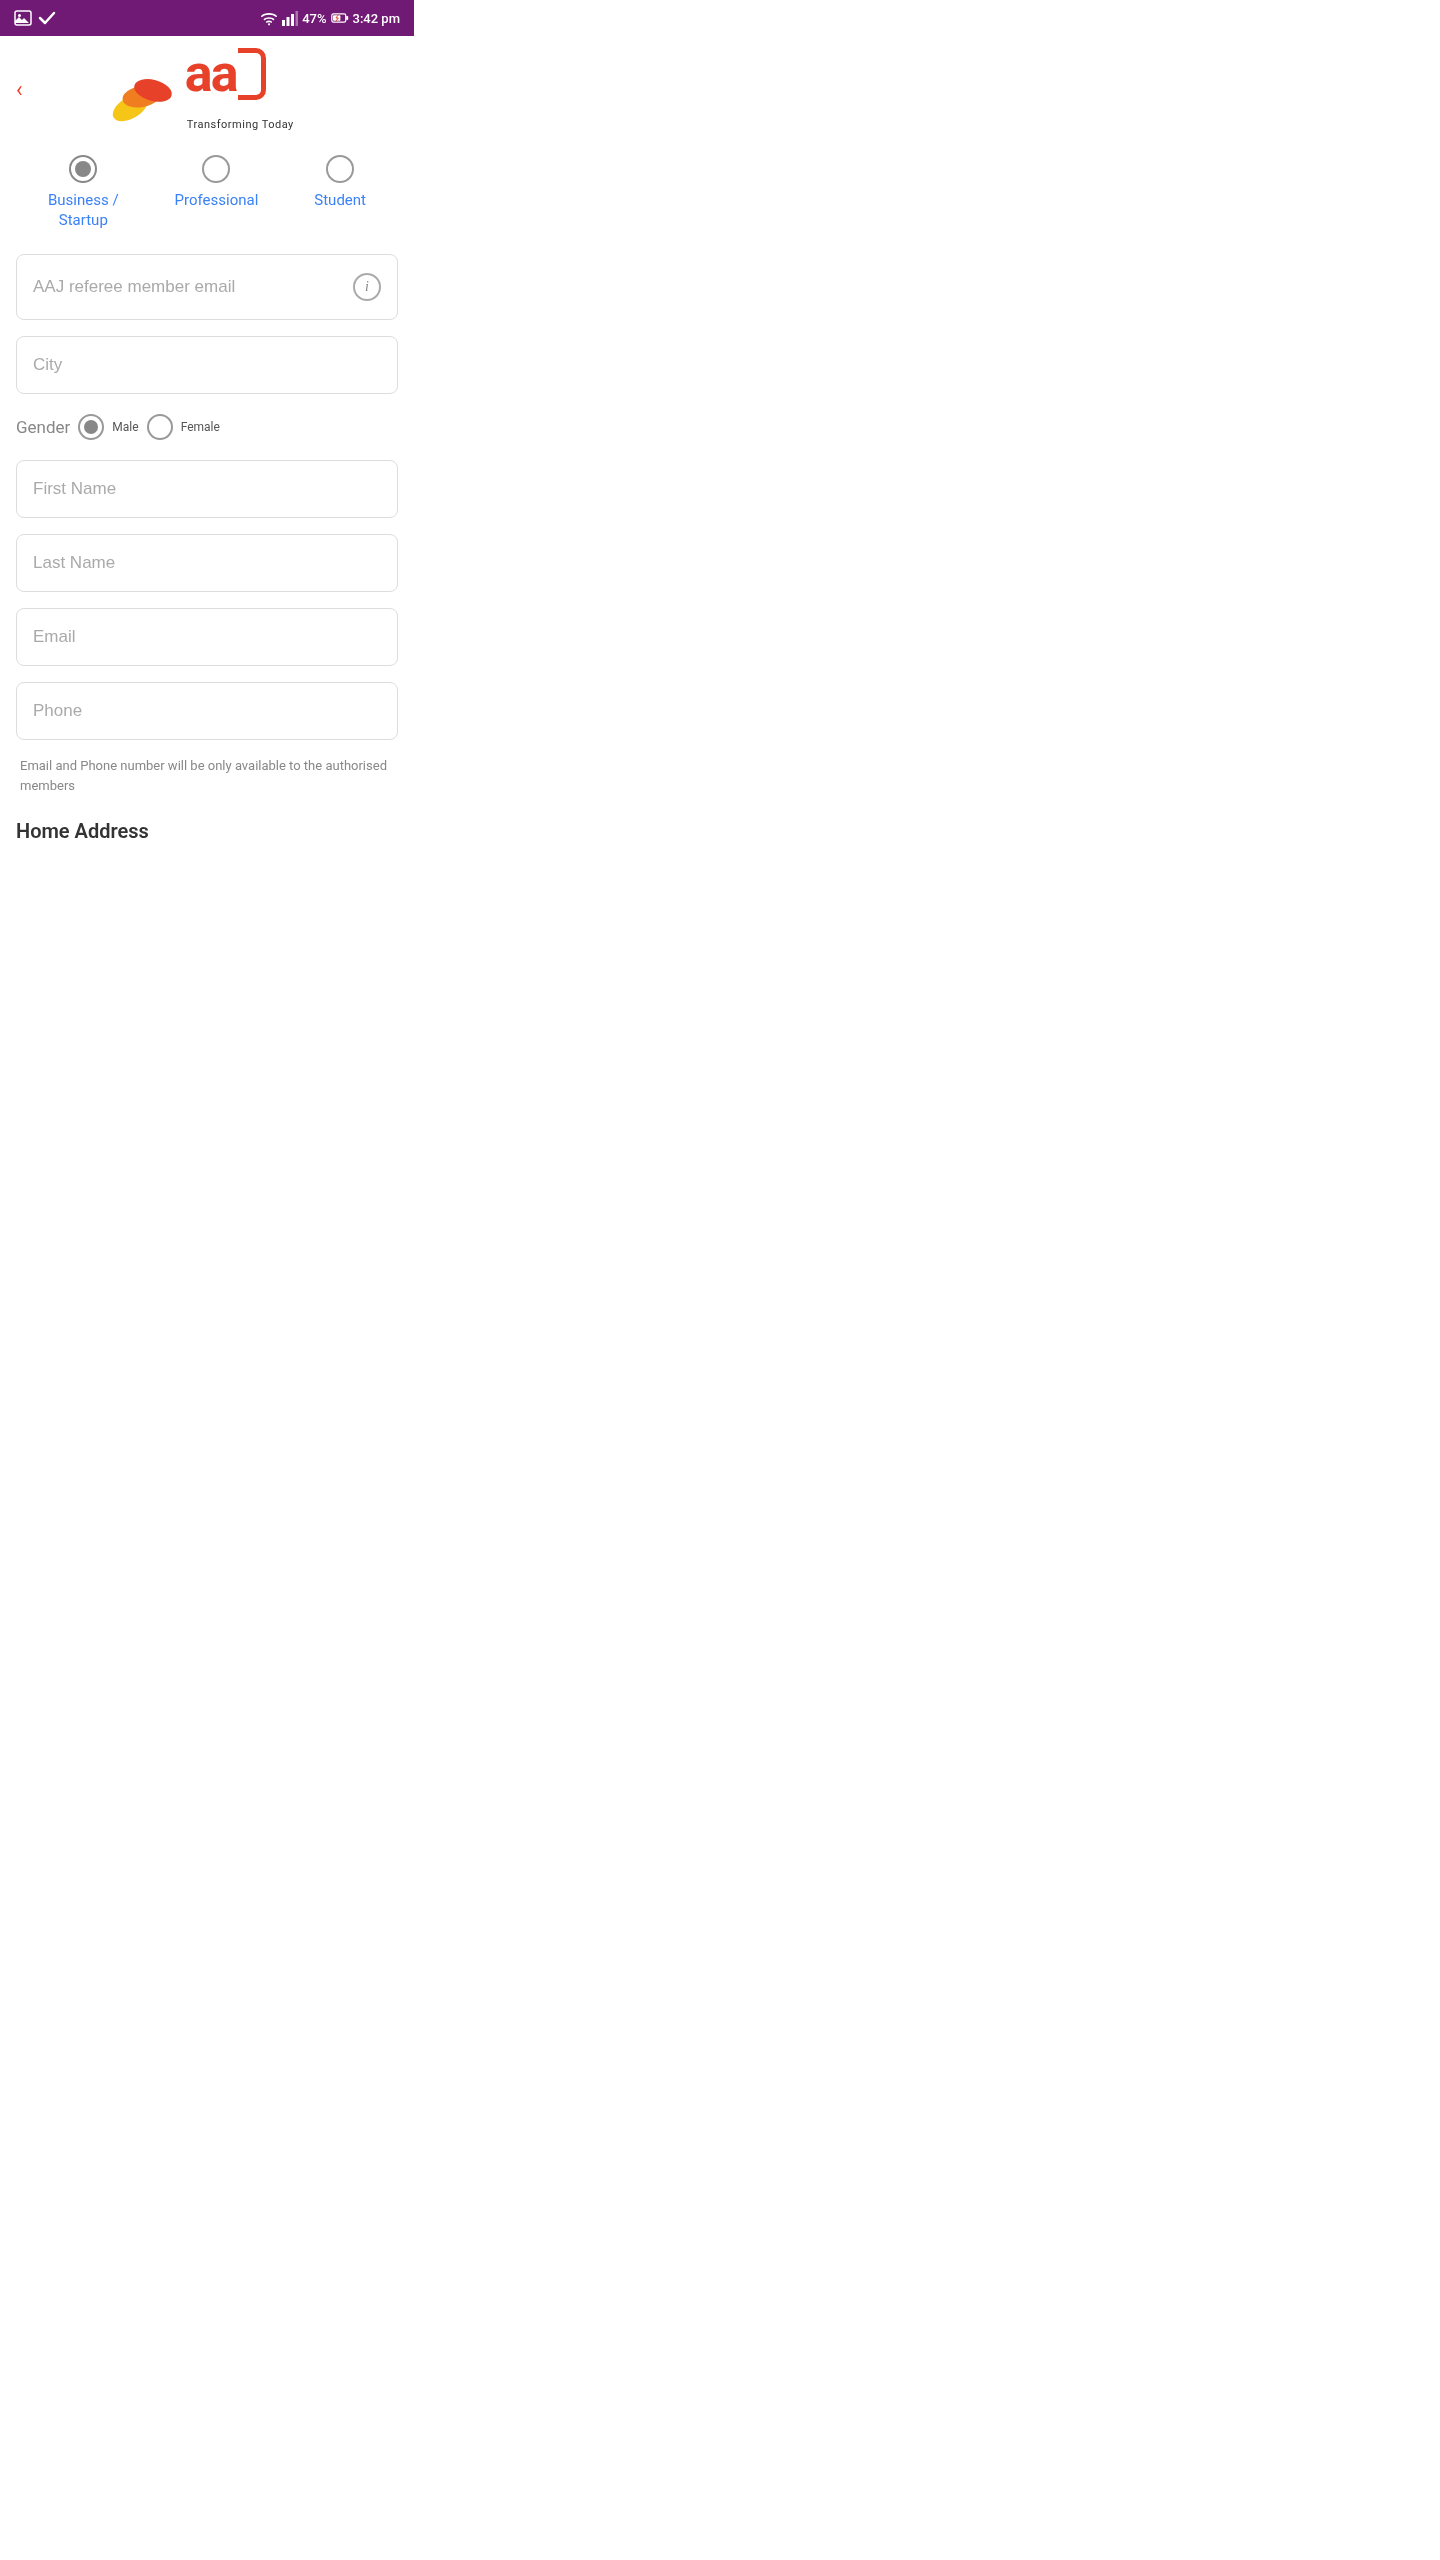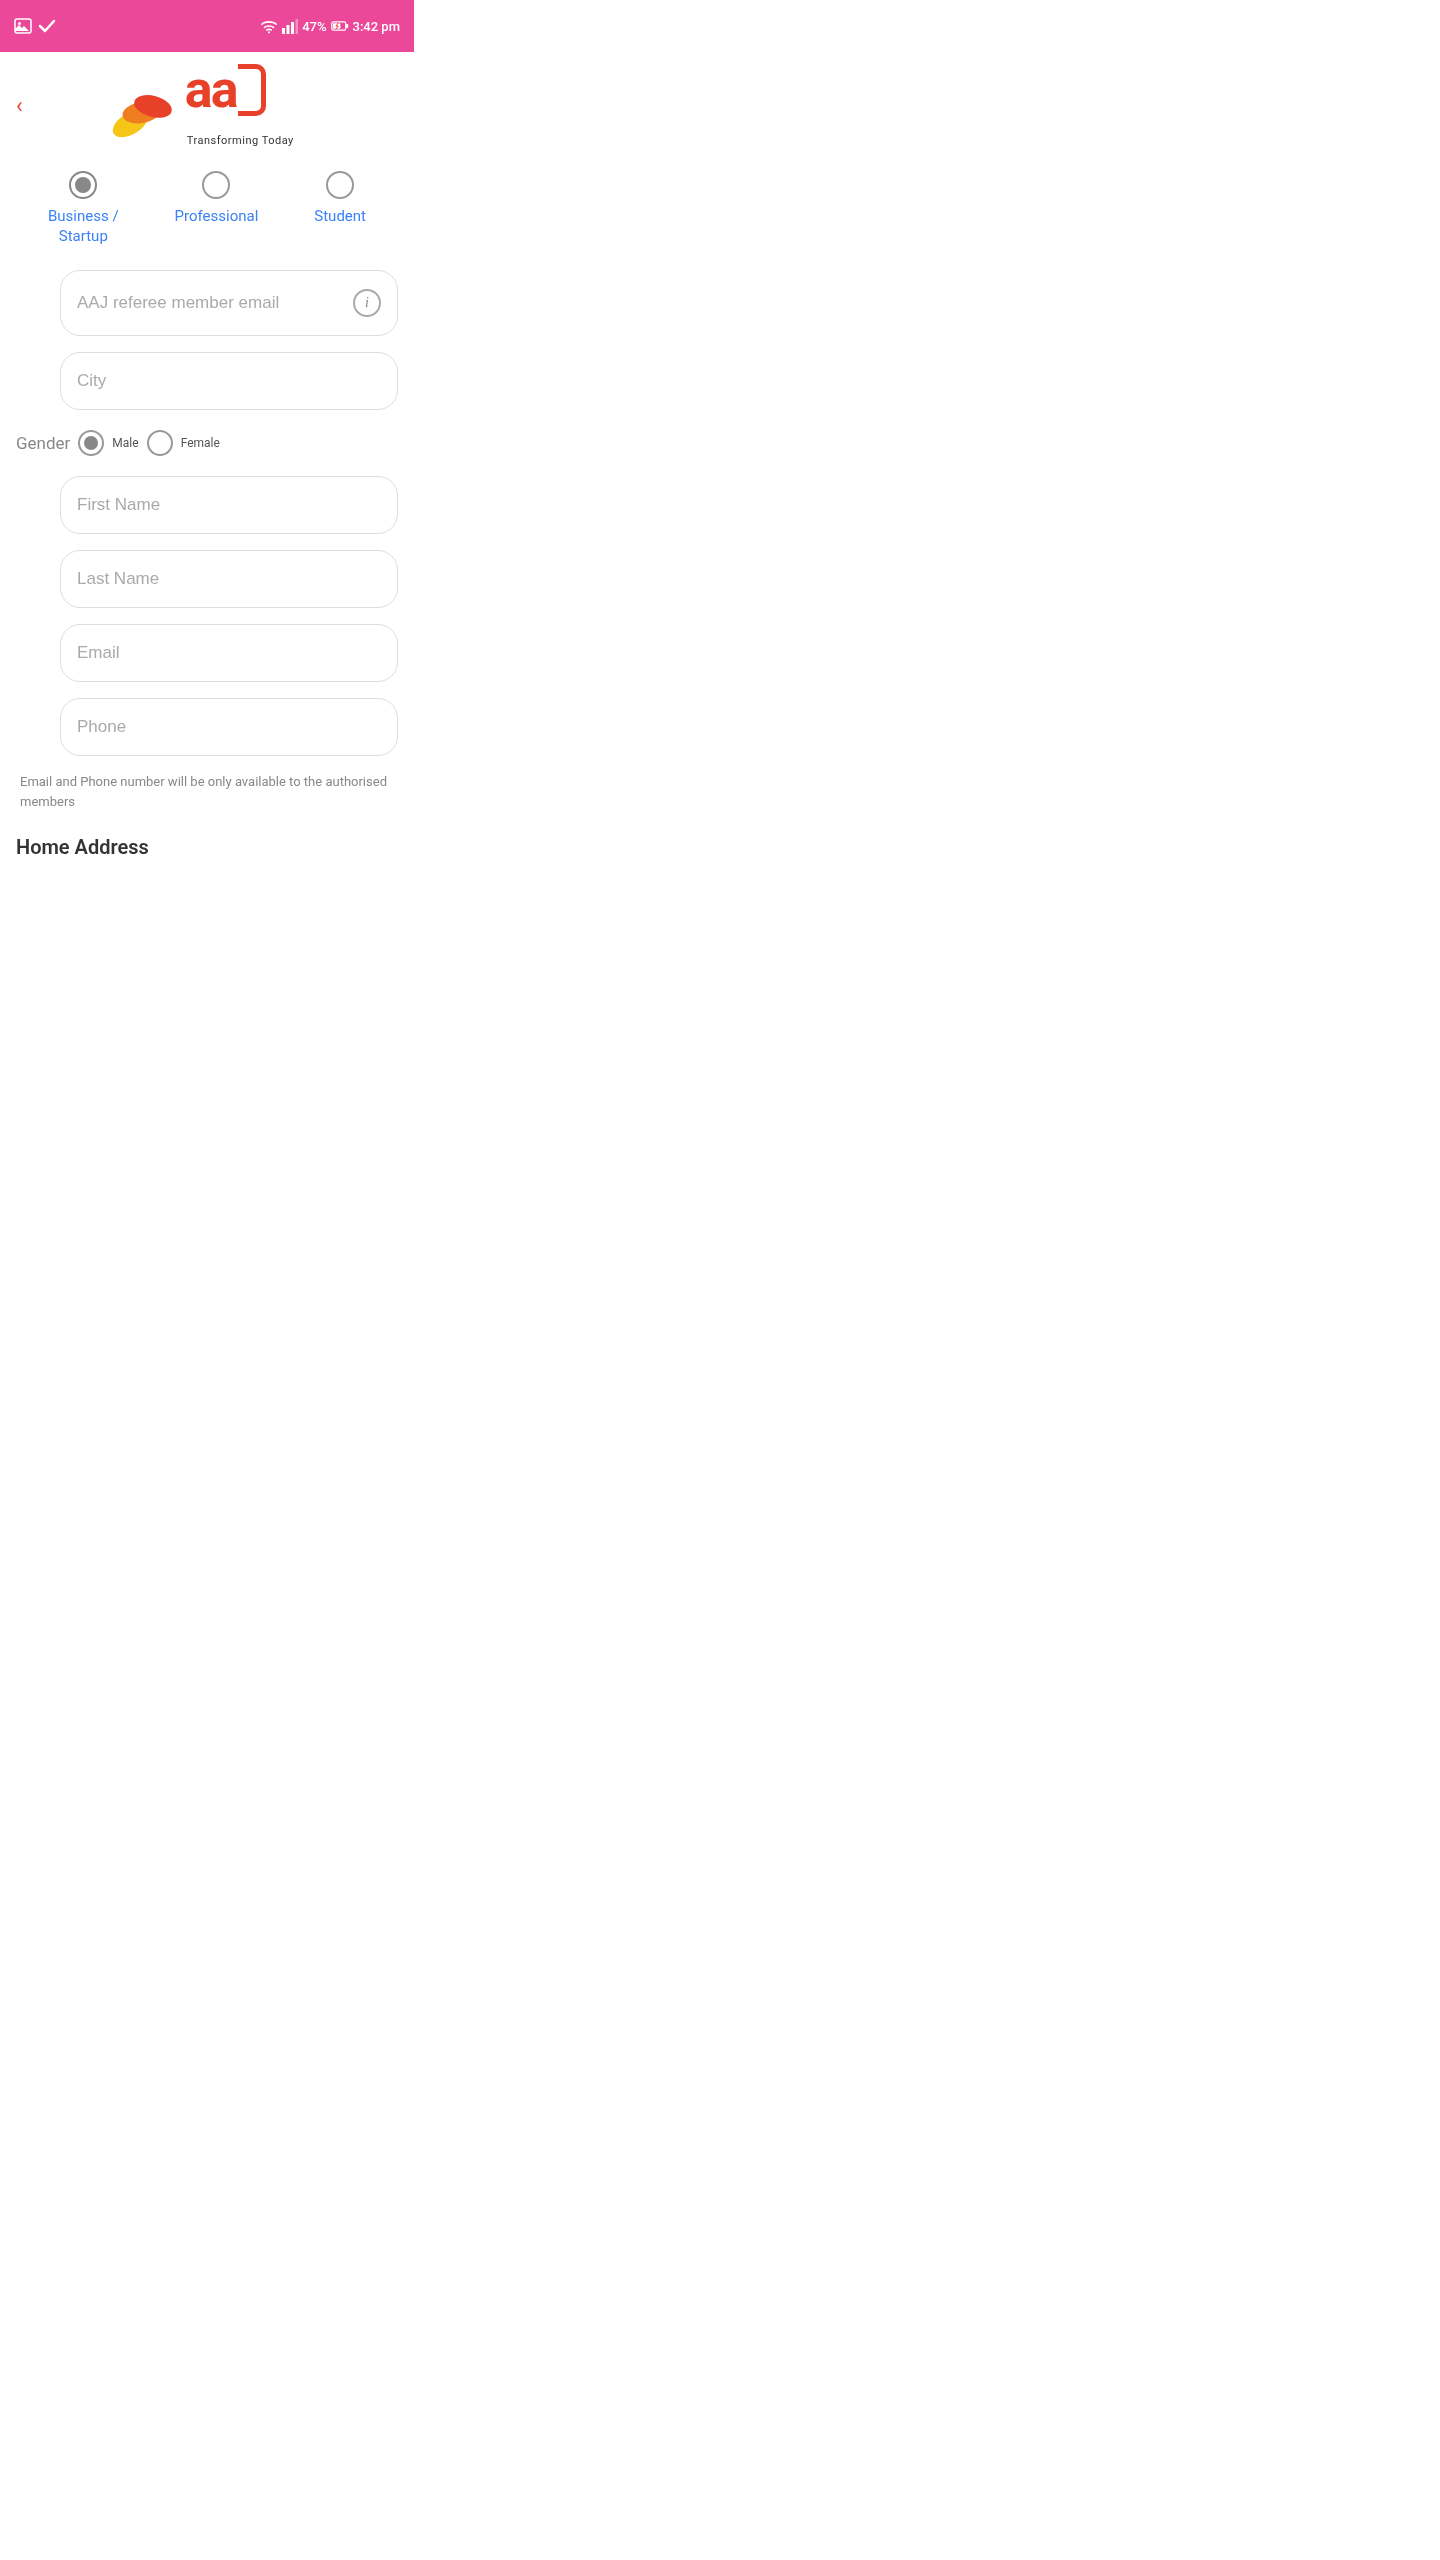--- a/index.html
+++ b/index.html
@@ -12,27 +12,27 @@
     body {
       width: 414px;
       min-height: 896px;
       font-family: -apple-system, BlinkMacSystemFont, 'Segoe UI', Roboto, sans-serif;
       background: #ffffff;
       overflow-x: hidden;
     }
 
     
     .status-bar {
-      background: #ec4899;
+      background: #701a75;
       color: white;
       display: flex;
       justify-content: space-between;
       align-items: center;
       padding: 6px 14px;
-      height: 52px;
+      height: 36px;
     }
 
     .status-left {
       display: flex;
       align-items: center;
       gap: 6px;
     }
 
     .status-right {
       display: flex;
@@ -161,26 +161,25 @@
     
     .form-section {
       padding: 0 16px;
       display: flex;
       flex-direction: column;
       gap: 16px;
     }
 
     .input-wrapper {
       border: 1.5px solid #ddd;
-      border-radius: 20px;
+      border-radius: 8px;
       padding: 18px 16px;
       display: flex;
       align-items: center;
       justify-content: space-between;
-      margin-left: 44px;
     }
 
     .input-wrapper input {
       border: none;
       outline: none;
       font-size: 17px;
       color: #aaa;
       flex: 1;
       background: transparent;
     }

